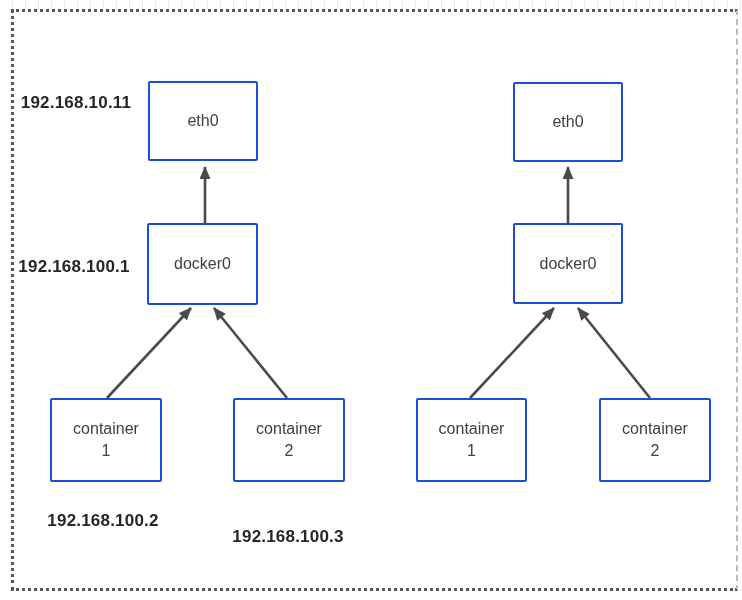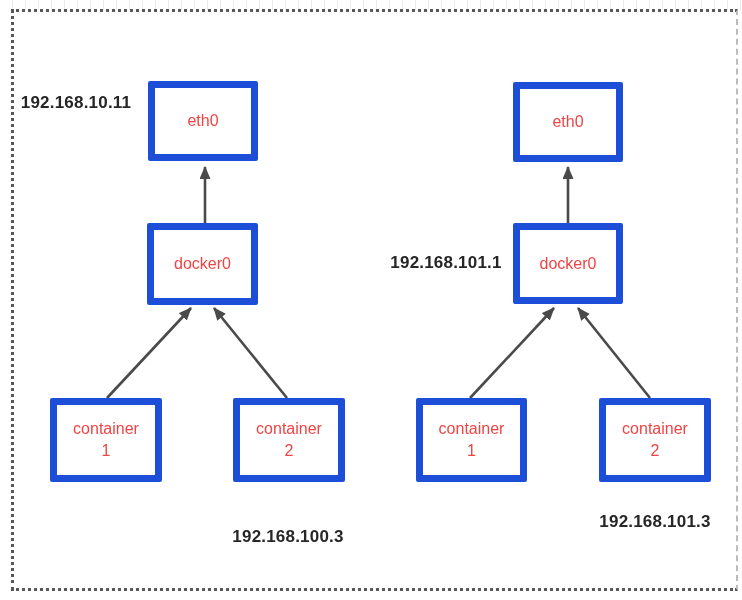--- a/index.html
+++ b/index.html
@@ -29,28 +29,28 @@
     box-sizing: border-box;
     border-top: 3px dotted #585858;
     border-left: 3px dotted #585858;
     border-bottom: 3px dotted #585858;
     border-right: 2px dashed #bcbcbc;
   }
   .box {
     position: absolute;
     box-sizing: border-box;
     background: #ffffff;
-    border: 7px solid #1d4ed8;
+    border: 2px solid #1d4ed8;
     border-radius: 2px;
     display: flex;
     flex-direction: column;
     align-items: center;
     justify-content: center;
     text-align: center;
-    color: #ef4444;
+    color: #404040;
     font-size: 16px;
     line-height: 22px;
   }
   .ip-label {
     position: absolute;
     height: 20px;
     font-size: 17px;
     font-weight: 600;
     color: #262626;
     text-align: center;
@@ -106,45 +106,45 @@
   </svg>
 
   <div class="box h1-eth0">
     <span>eth0</span>
   </div>
   <div class="ip-label h1-ip-eth0">192.168.10.11</div>
 
   <div class="box h1-docker0">
     <span>docker0</span>
   </div>
+  <div class="ip-label h1-ip-docker0">192.168.100.1</div>
 
   <div class="box h1-c1">
     <span>container</span>
     <span>1</span>
   </div>
+  <div class="ip-label h1-ip-c1">192.168.100.2</div>
 
   <div class="box h1-c2">
     <span>container</span>
     <span>2</span>
   </div>
   <div class="ip-label h1-ip-c2">192.168.100.3</div>
 
   <div class="box h2-eth0">
     <span>eth0</span>
   </div>
 
   <div class="box h2-docker0">
     <span>docker0</span>
   </div>
-  <div class="ip-label h2-ip-docker0">192.168.101.1</div>
 
   <div class="box h2-c1">
     <span>container</span>
     <span>1</span>
   </div>
 
   <div class="box h2-c2">
     <span>container</span>
     <span>2</span>
   </div>
-  <div class="ip-label h2-ip-c2">192.168.101.3</div>
 
 </div>
 
 </body></html>

